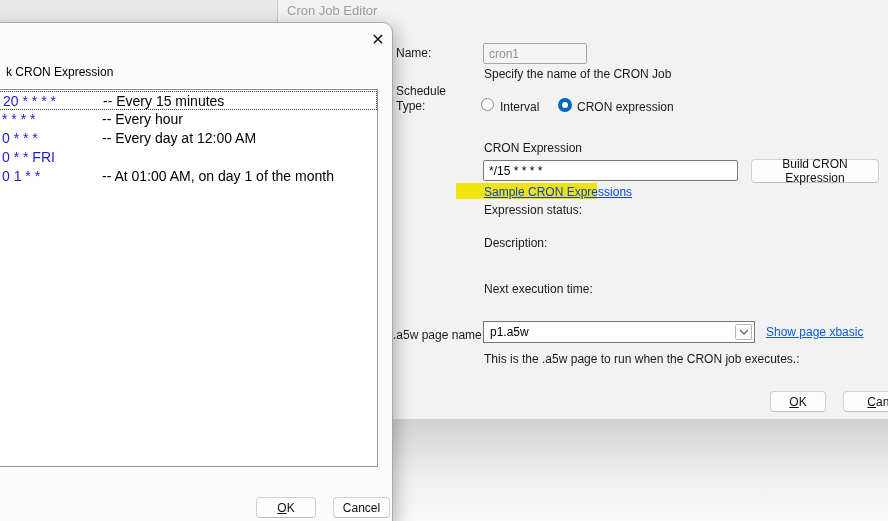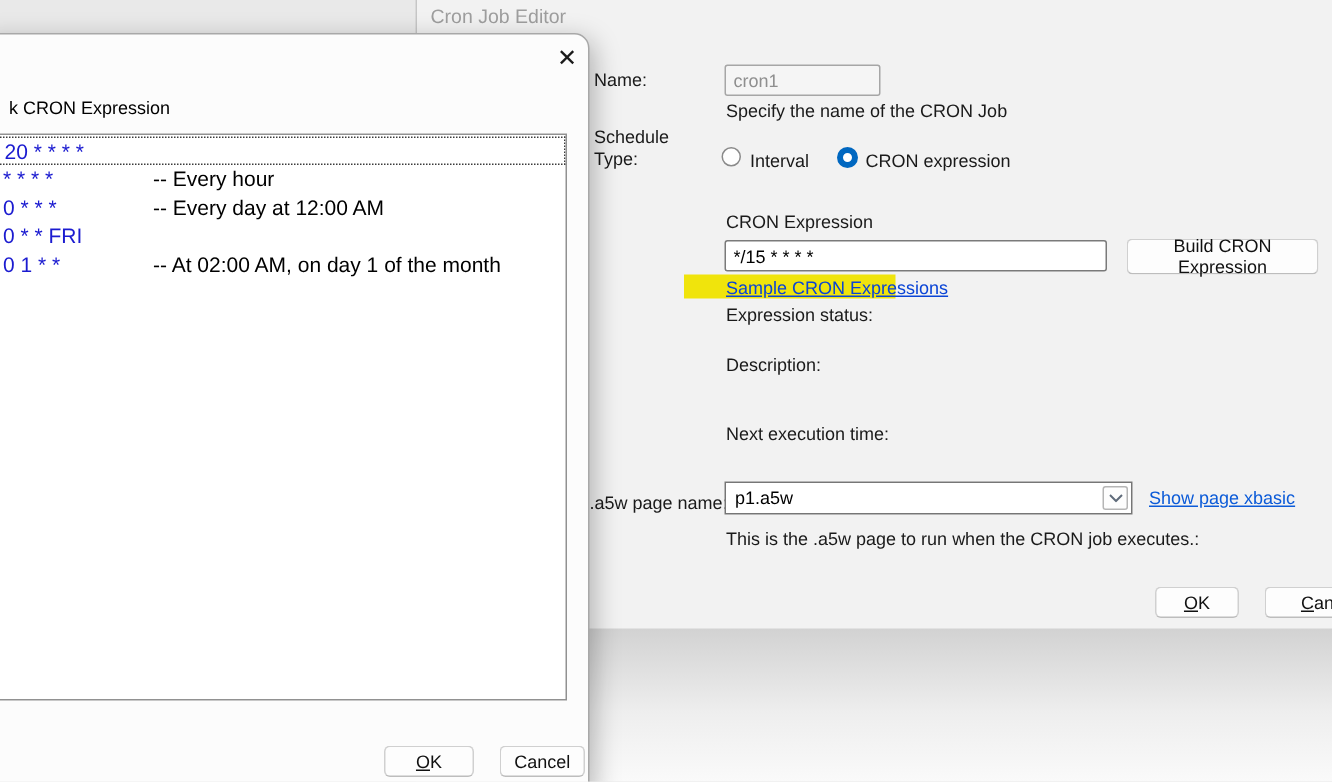--- a/index.html
+++ b/index.html
@@ -155,35 +155,36 @@
 
 <div class="picker-dialog">
 
   <div class="picker-close">✕</div>
 
   <div class="picker-title">k CRON Expression</div>
 
   <div class="picker-list">
     <div class="p-row selected">
       <span class="p-expr">20 * * * *</span>
+      <span class="p-desc">-- Every 15 minutes</span>
     </div>
     <div class="p-row">
       <span class="p-expr">* * * *</span>
       <span class="p-desc">-- Every hour</span>
     </div>
     <div class="p-row">
       <span class="p-expr">0 * * *</span>
       <span class="p-desc">-- Every day at 12:00 AM</span>
     </div>
     <div class="p-row">
       <span class="p-expr">0 * * FRI</span>
     </div>
     <div class="p-row">
       <span class="p-expr">0 1 * *</span>
-      <span class="p-desc">-- At 02:00 AM, on day 1 of the month</span>
+      <span class="p-desc">-- At 01:00 AM, on day 1 of the month</span>
     </div>
   </div>
 
   <button class="btn" style="left:269px; top:474px; width:60px; height:21px;">
     <span class="accel">OK</span>
   </button>
   <button class="btn" style="left:346px; top:474px; width:57px; height:21px;">
     <span>Cancel</span>
   </button>
 </div>

